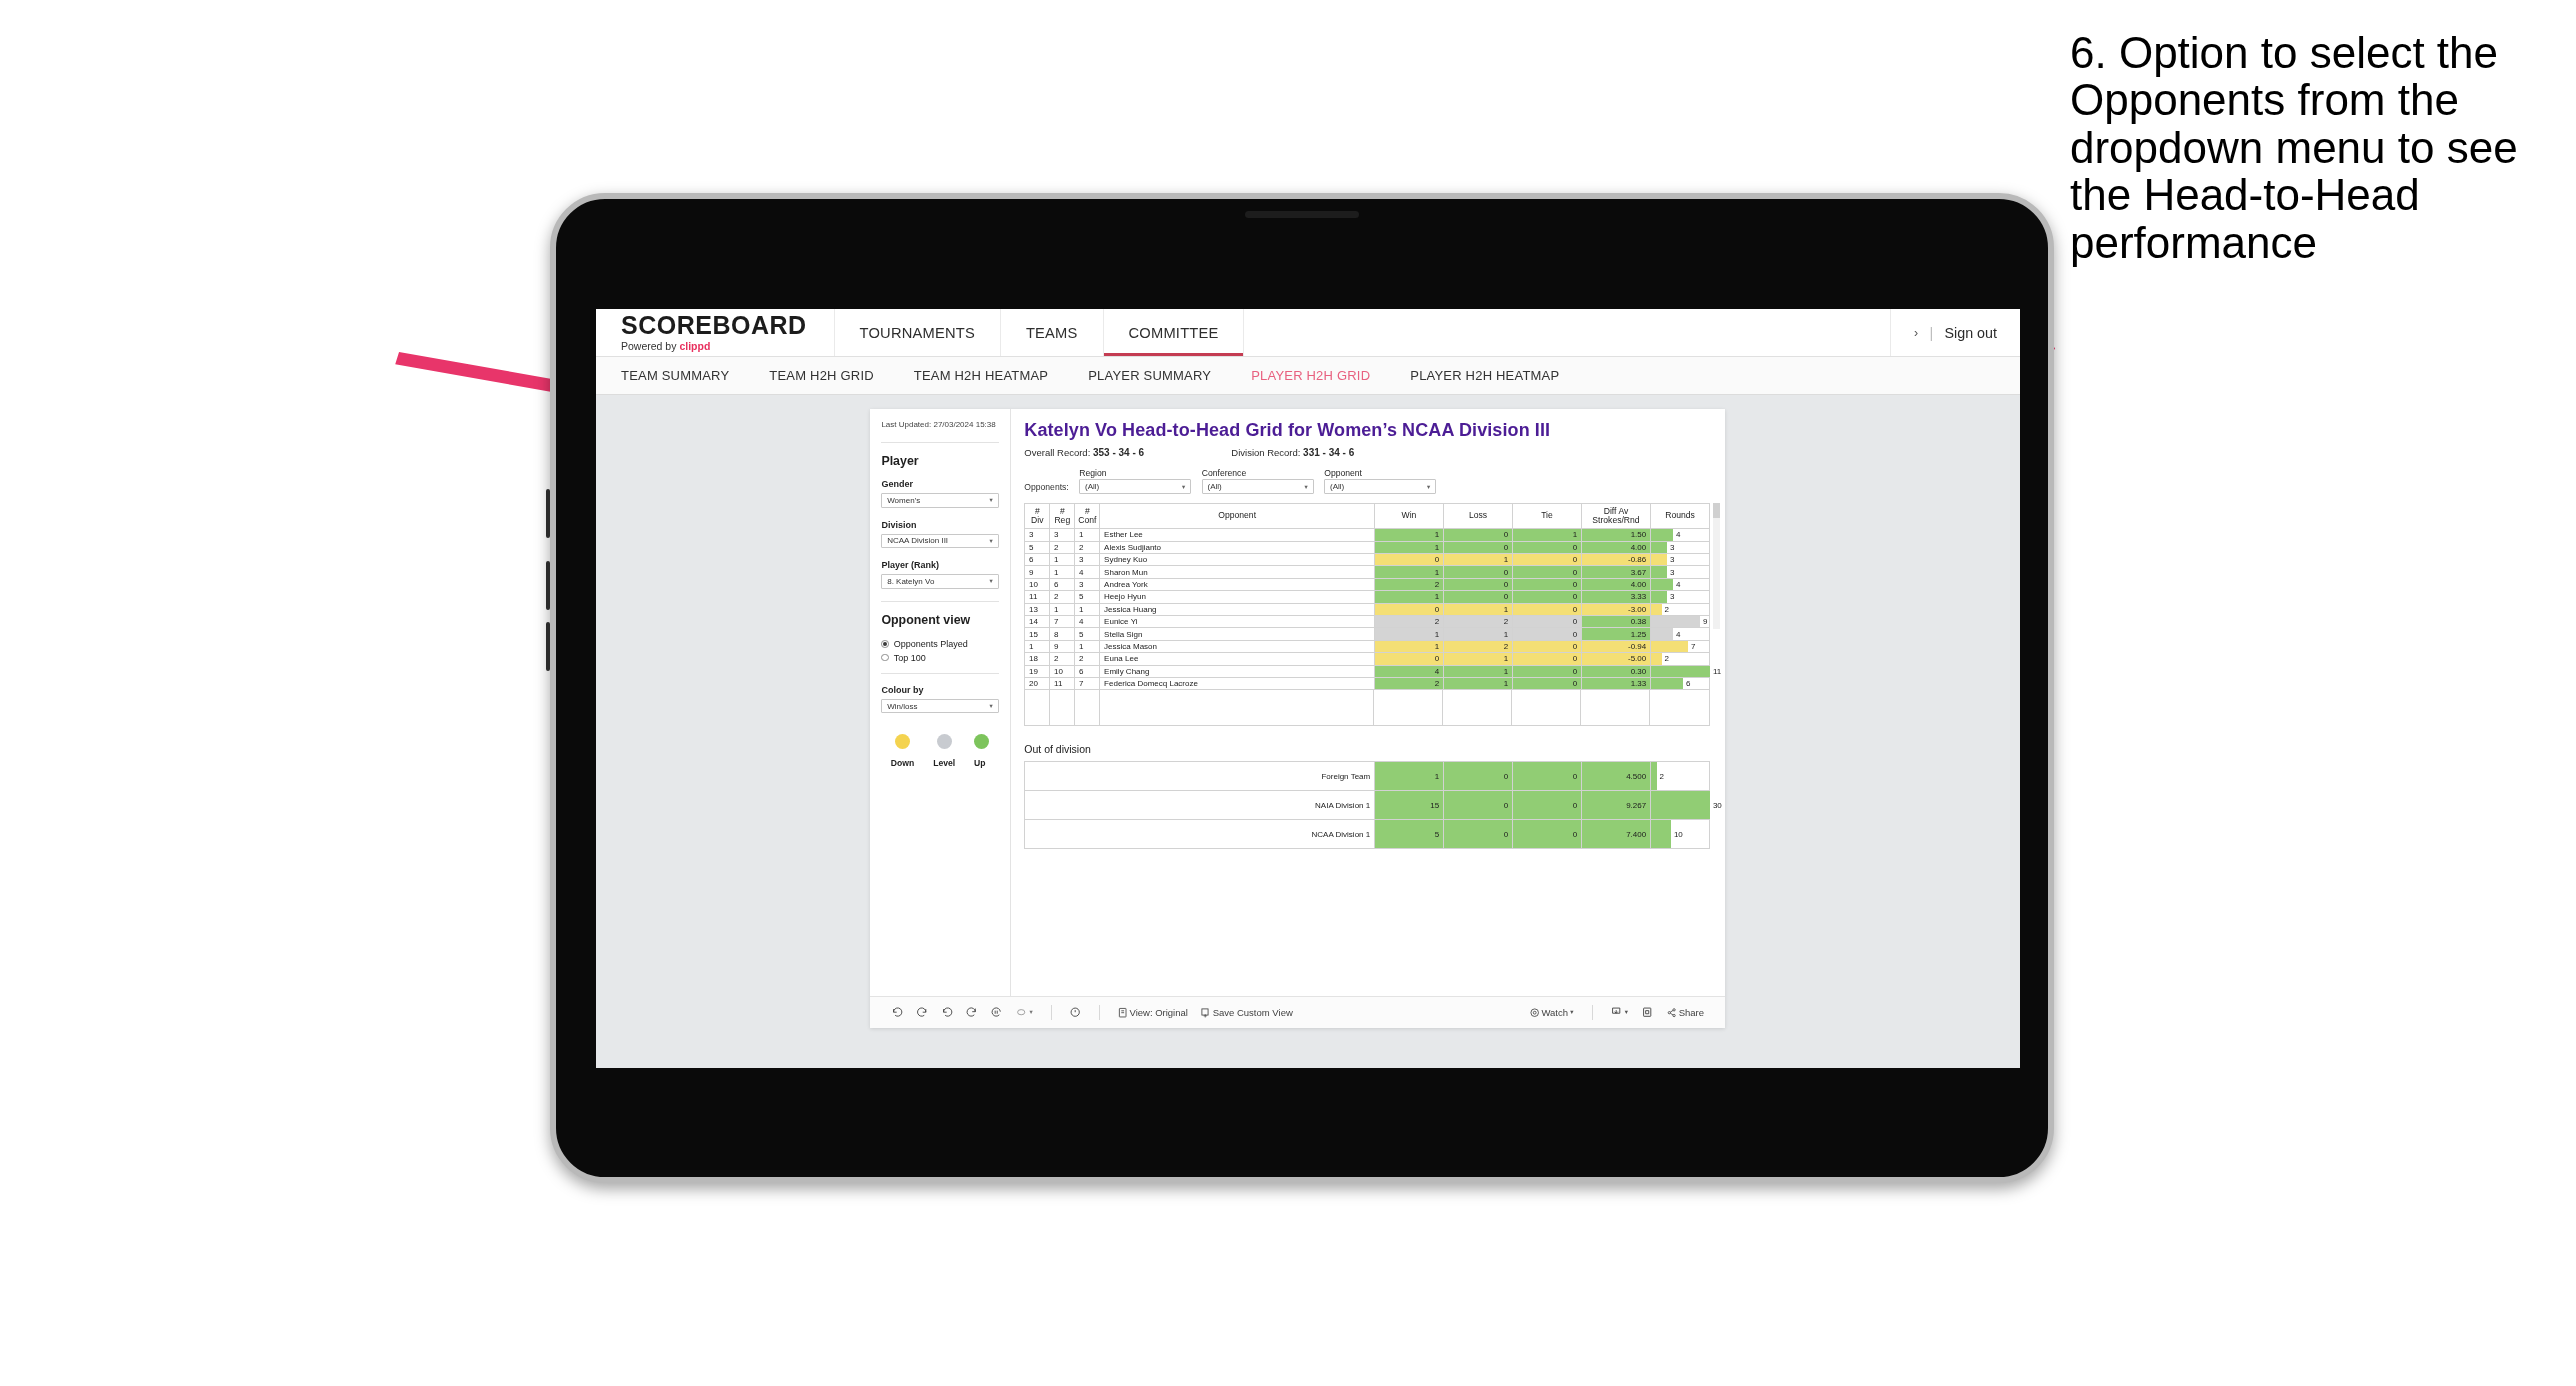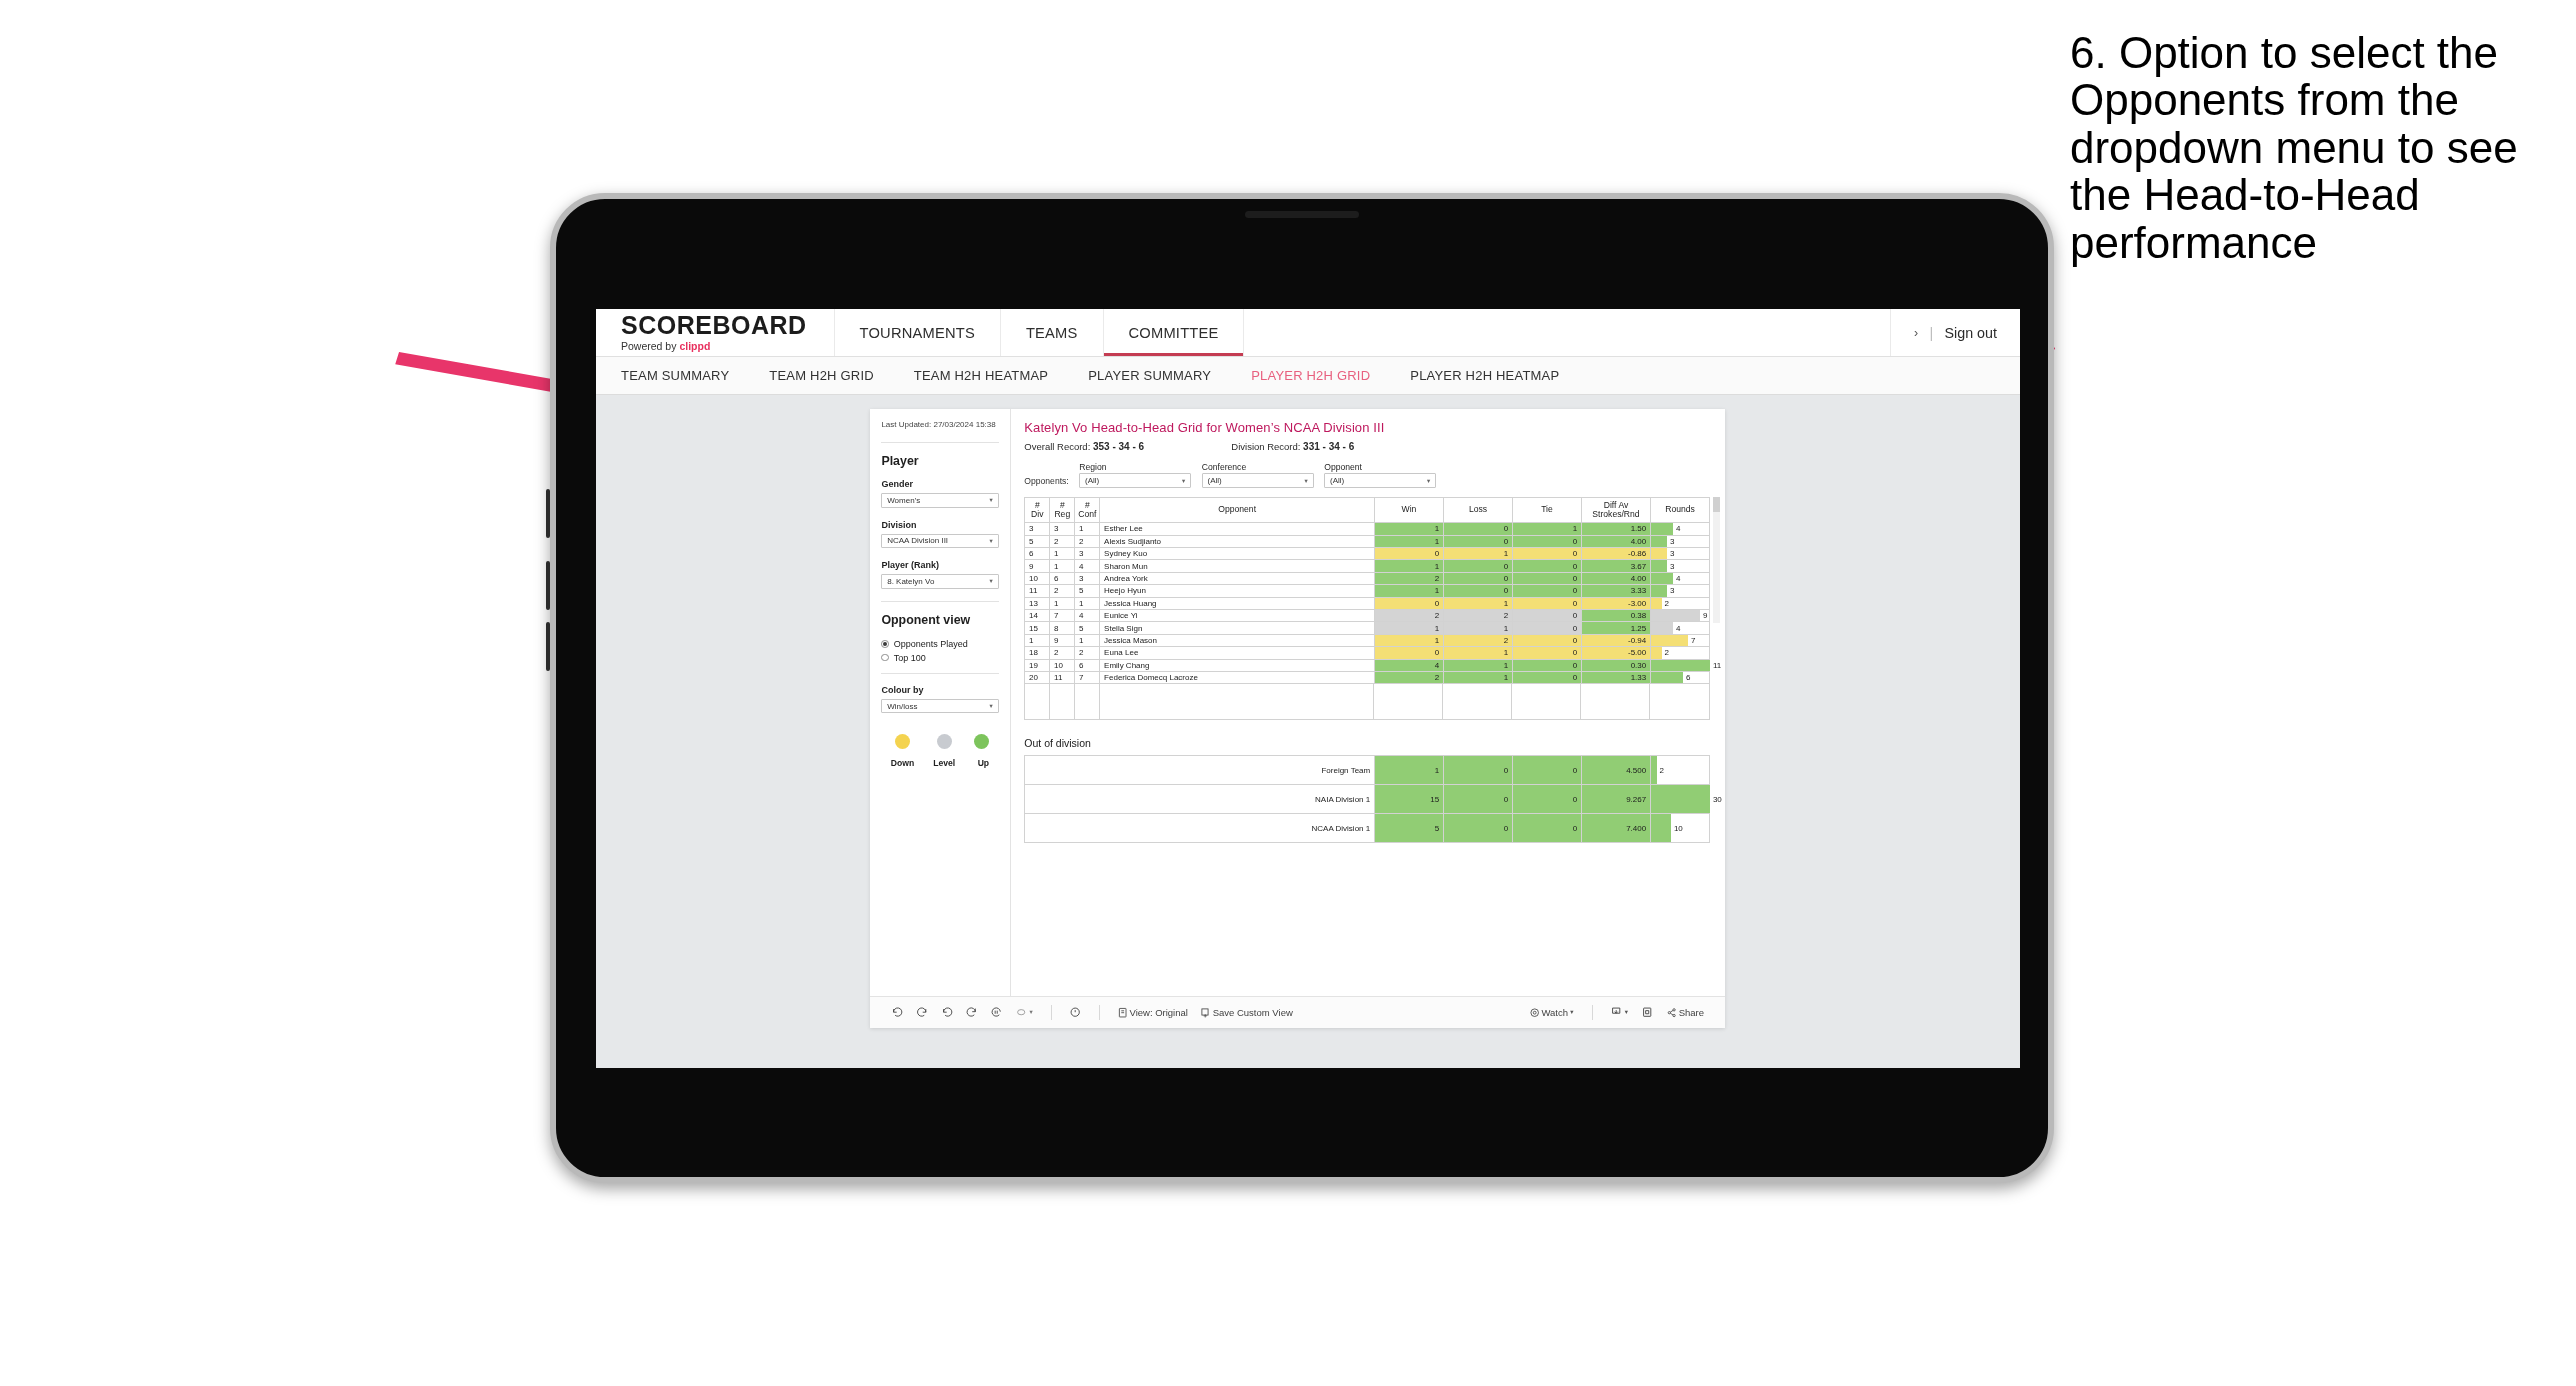--- a/index.html
+++ b/index.html
@@ -89,27 +89,27 @@
     height:14.3px; border:1px solid #c8c8c8; background:#fff; border-radius:1px;
     display:flex; align-items:center; justify-content:space-between;
     padding: 0 3.8px 0 4.8px; font-size:8px; color:#333;
   }
   .sel .car { font-size:5.7px; color:#666; }
   .radio-row { display:flex; align-items:center; gap:4.8px; font-size:9px; color:#222; margin-bottom:3.8px; }
   .rdo { width:7.6px; height:7.6px; border:1px solid #8d8d8d; border-radius:50%; background:#fff;
          display:inline-flex; align-items:center; justify-content:center; flex:0 0 auto; }
   .rdo.on::after { content:""; width:3.8px; height:3.8px; background:#3a3a3a; border-radius:50%; }
   #legend { display:flex; justify-content:space-around; margin-top:21px; }
-  .lg { text-align:right; }
+  .lg { text-align:left; }
   .lg .dot { width:15px; height:15px; border-radius:50%; margin: 0 auto 8.6px; }
   .lg .lbl { font-size:8.6px; font-weight:700; color:#222; }
 
   
   #vizmain { flex:1; padding: 11.4px 15px 0 13.3px; min-width:0; }
-  #viztitle { font-size:13px; font-weight:400; color:#be185d; letter-spacing:0.1px; }
+  #viztitle { font-size:18px; font-weight:700; color:#4c1d95; letter-spacing:0.1px; }
   #records { display:flex; margin-top:5.7px; font-size:9.5px; color:#2b2b2b; }
   #records .rec { width:207px; }
   #records b { font-weight:700; font-size:10px; }
   #filters { display:flex; align-items:flex-end; gap:10.5px; margin-top:9.5px; }
   #filters .oplabel { font-size:8.6px; color:#333; padding-bottom:1.9px; }
   .filt { width:112px; }
   .filt .fl { font-size:8.6px; color:#1f1f1f; margin-bottom:1.9px; }
 
   
   #grid { margin-top:9.5px; position:relative; }

